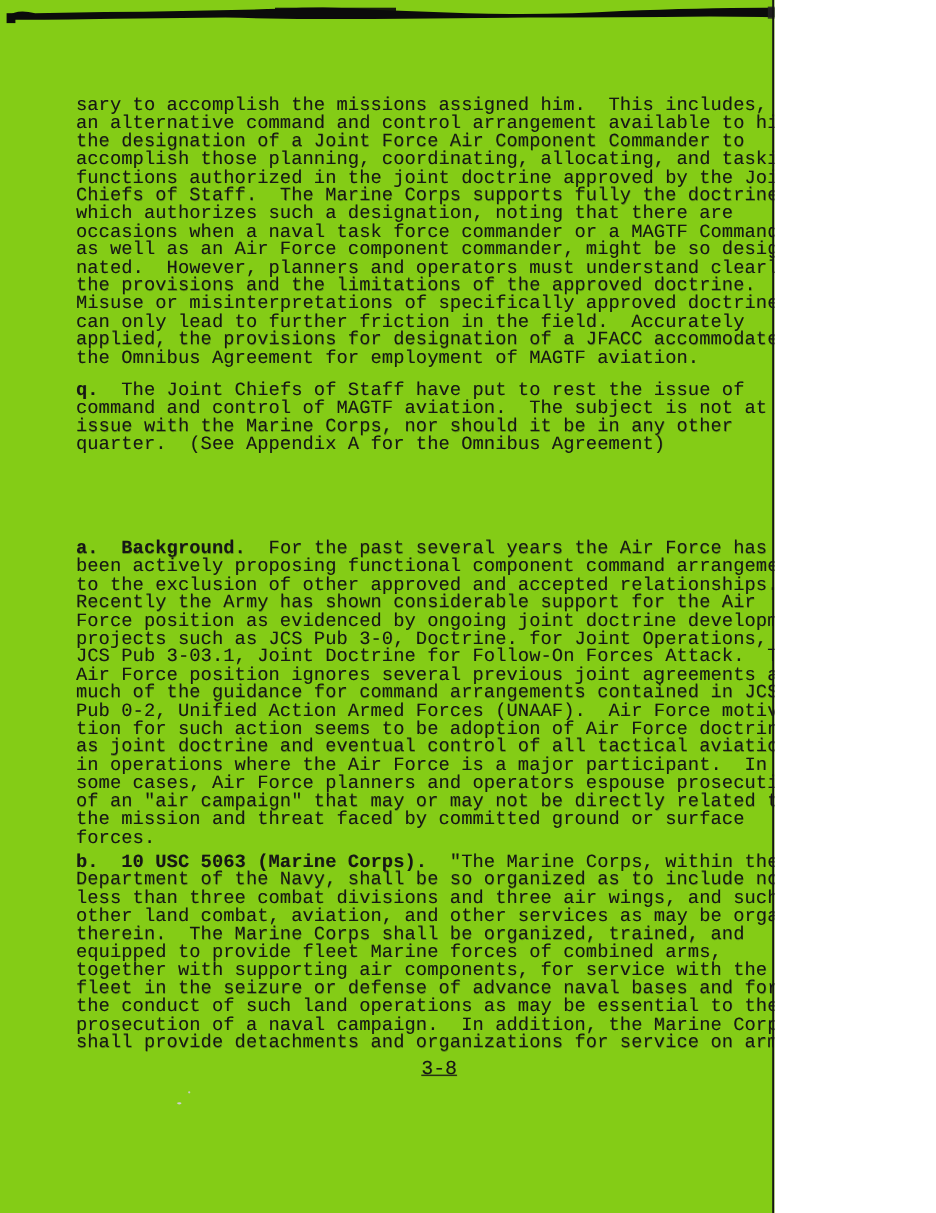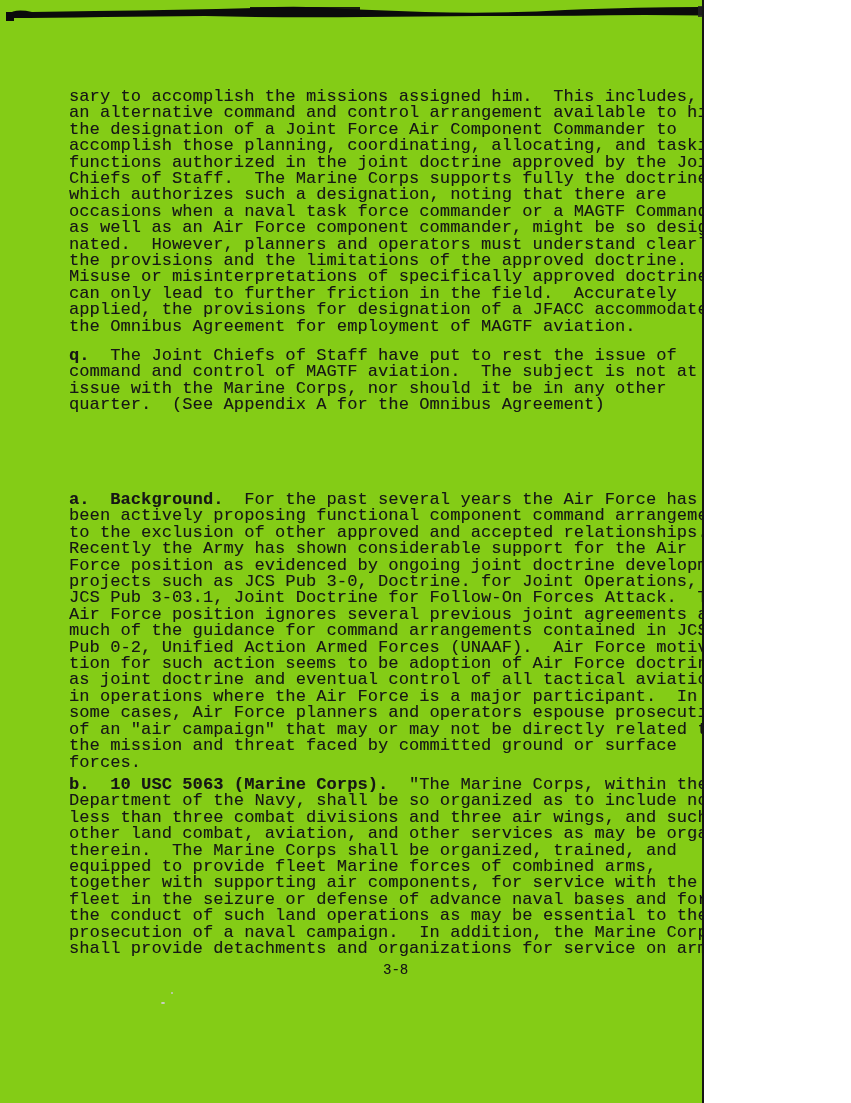--- a/index.html
+++ b/index.html
@@ -41,24 +41,25 @@
     white-space: pre;
   }
   pre.para .lead {
     font-weight: 700;
   }
   .pageno {
     position: absolute;
     top: 962px;
     left: 383px;
     font-family: "Liberation Mono", "DejaVu Sans Mono", monospace;
-    font-size: 14px;
+    font-size: 18px;
     color: #161616;
     text-shadow: 0.3px 0.3px 0 rgba(20,20,20,0.35);
     white-space: pre;
+    text-decoration: underline;
   }
   .speck {
     position: absolute;
     border-radius: 50%;
   }
   .speck-a { top: 803px; left: 760px; width: 4px; height: 4px; background: #1d1d1d; }
   .speck-b { top: 992px; left: 171px; width: 2px; height: 2px; background: #c9c9c9; }
   .speck-c { top: 1002px; left: 161px; width: 4px; height: 2px; background: #cfcfcf; }
 </style>
 </head>

